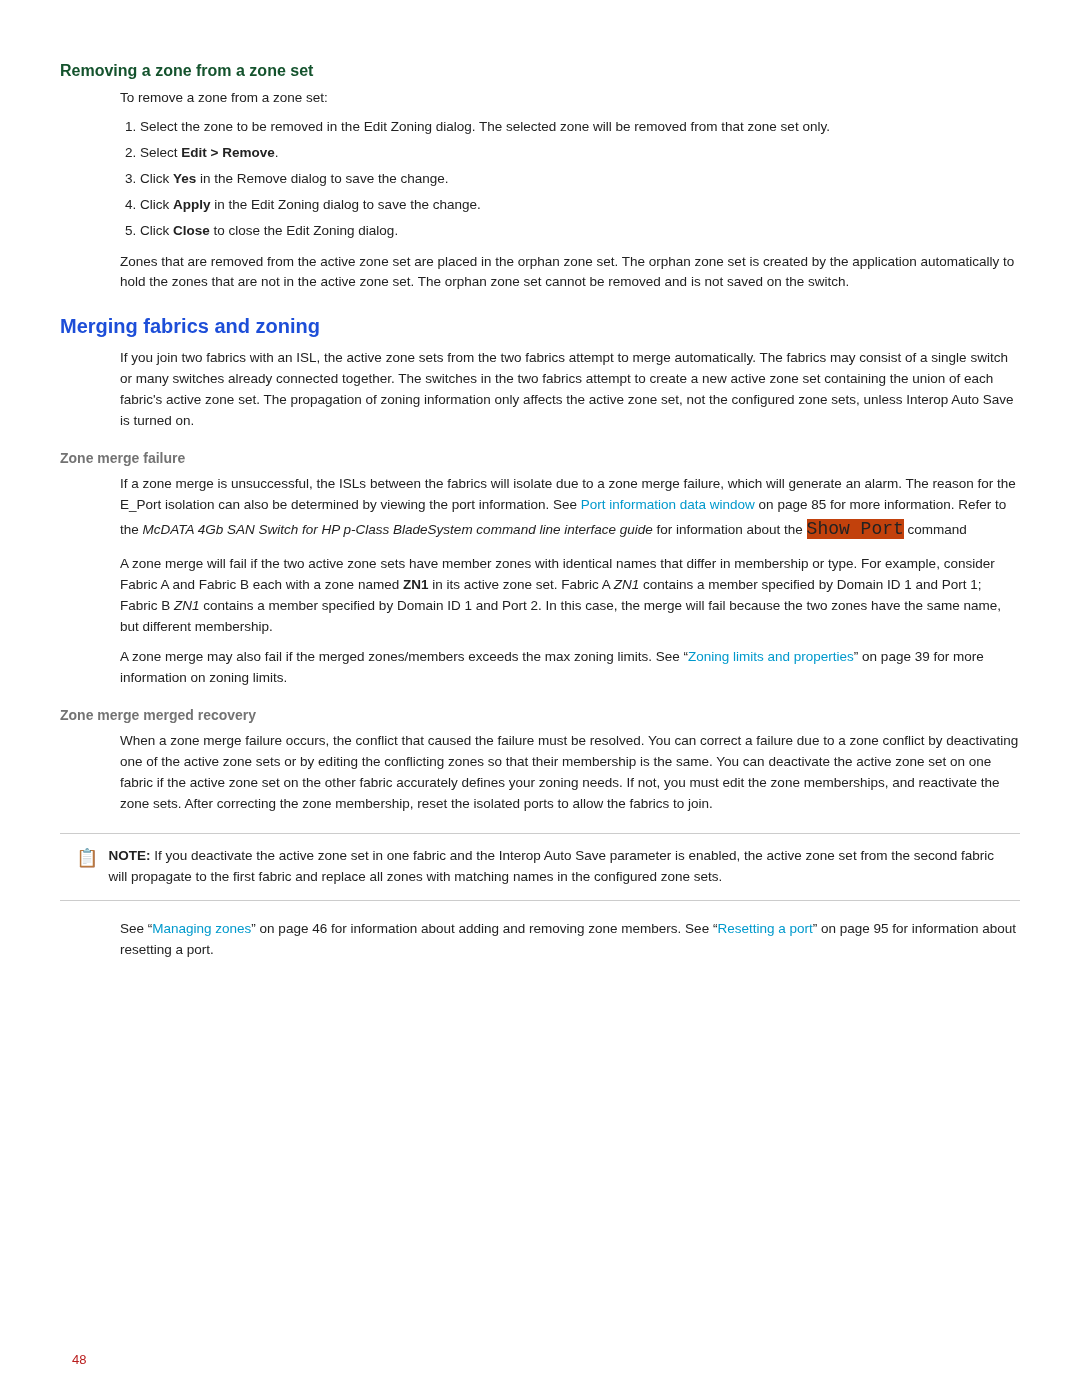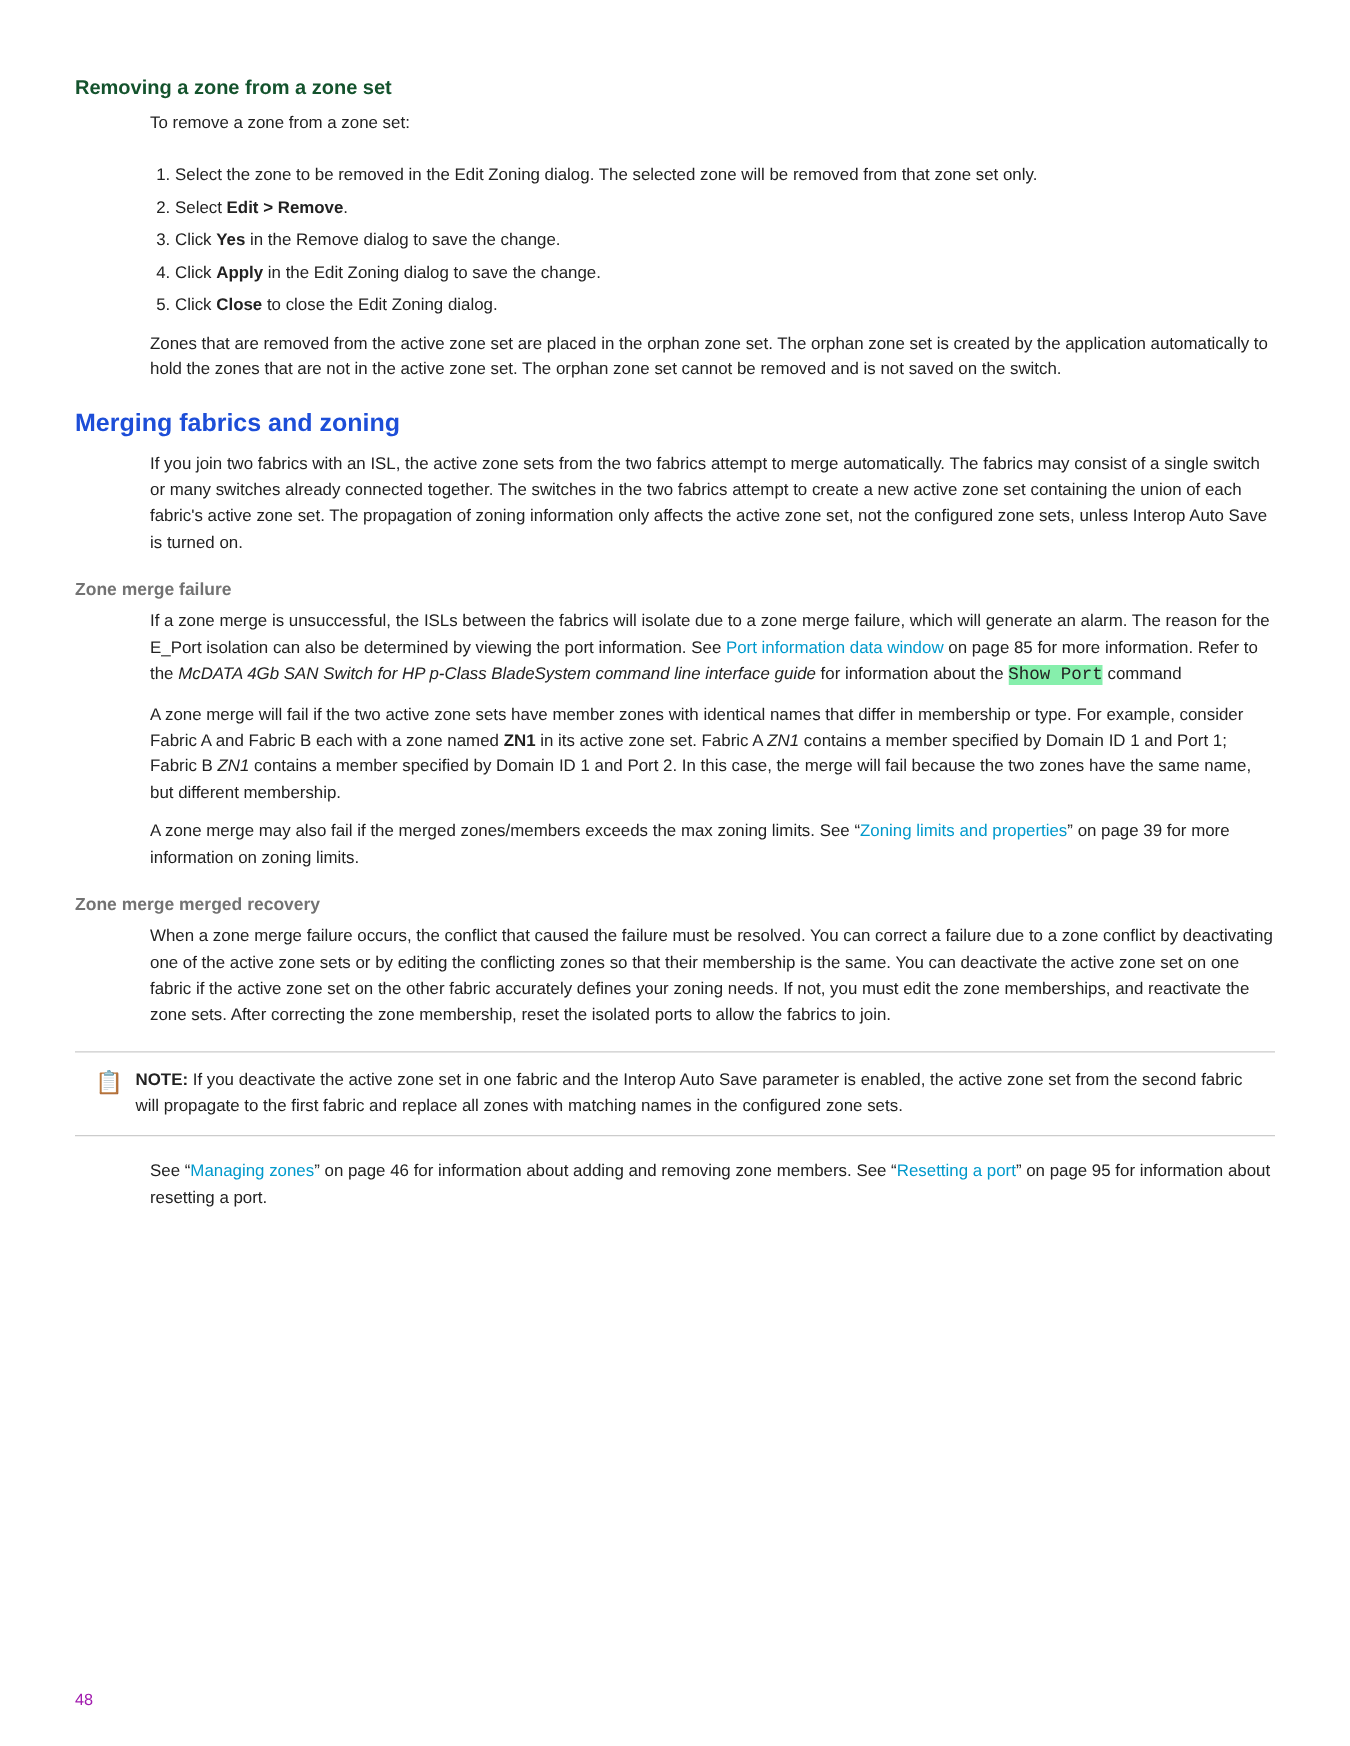--- a/index.html
+++ b/index.html
@@ -27,41 +27,41 @@
     }
     h4.sub-subsection-title {
       font-size: 14px;
       font-weight: bold;
       color: #737373;
       margin-top: 18px;
       margin-bottom: 8px;
     }
     .intro-text {
       margin-left: 60px;
-      margin-bottom: 21px;
+      margin-bottom: 8px;
       line-height: 1.55;
     }
     .body-text {
       margin-left: 60px;
       margin-bottom: 10px;
       line-height: 1.55;
     }
     .ordered-list {
       margin-left: 80px;
       margin-bottom: 10px;
     }
     .ordered-list li {
       margin-bottom: 5px;
       line-height: 1.55;
     }
     .ordered-list li .bold { font-weight: bold; }
     .code-inline {
       font-family: 'Courier New', Courier, monospace;
-      font-size: 14px;
-      background: #86efac;
+      font-size: 18px;
+      background: #c2410c;
     }
     a.link {
       color: #0099cc;
       text-decoration: none;
     }
     .italic { font-style: italic; }
     .bold { font-weight: bold; }
     .note-box {
       border-top: 1px solid #cccccc;
       border-bottom: 1px solid #cccccc;
@@ -146,13 +146,13 @@
       <span>  <span>If you deactivate the active zone set in one fabric and the Interop Auto Save parameter is enabled, the active zone set from the second fabric will propagate to the first fabric and replace all zones with matching names in the configured zone sets.</span></span>
     </span>
   </div>
 
   <p class="body-text">
     <span>See “</span><a class="link" href="#">Managing zones</a><span>” on page 46 for information about adding and removing zone members. See “</span><a class="link" href="#">Resetting a port</a><span>” on page 95 for information about resetting a port.</span>
   </p>
 
 </div>
 
-<div style="position: absolute; bottom: 30px; left: 60px; font-size: 13px; color: #a21caf;">48</div>
+<div style="position: absolute; bottom: 30px; left: 72px; font-size: 13px; color: #b91c1c;">48</div>
 
 </body></html>

